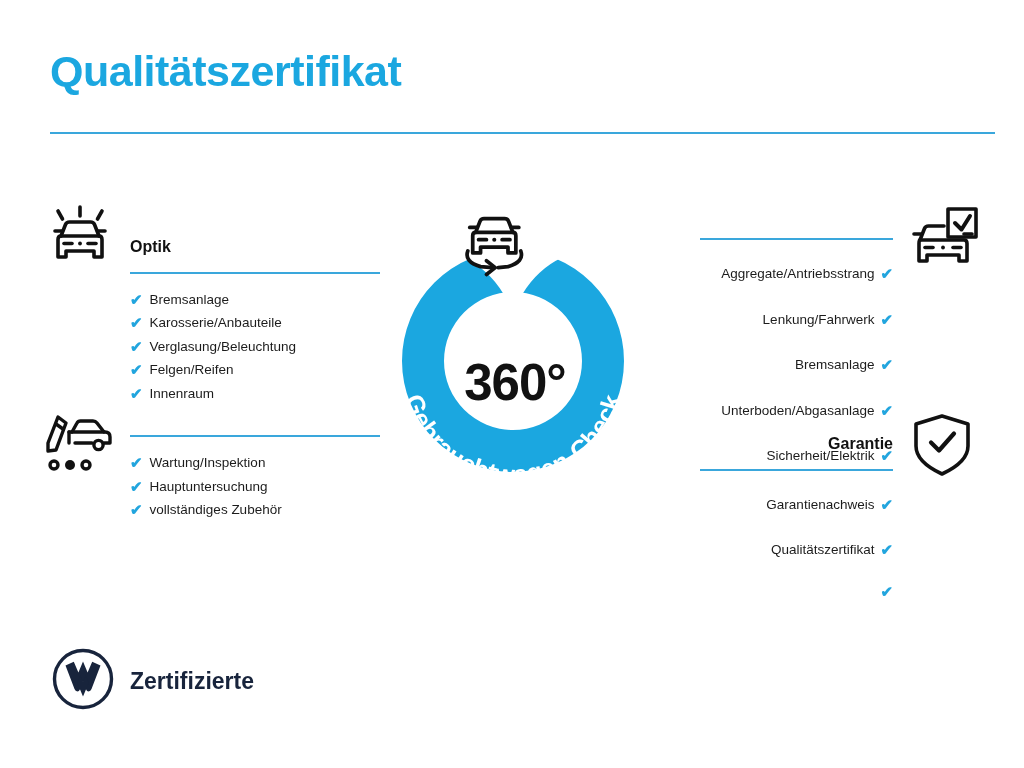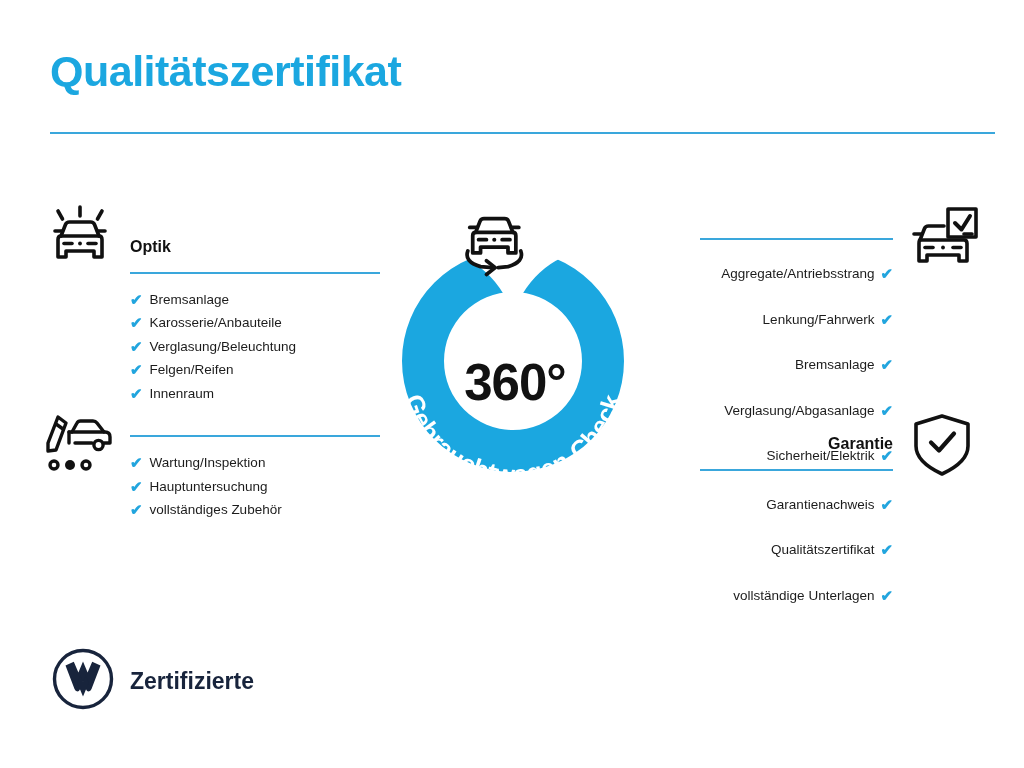--- a/index.html
+++ b/index.html
@@ -294,21 +294,21 @@
       </li>
     <li>
         <span>Lenkung/Fahrwerk</span>
         <span class="chk">✔</span>
       </li>
     <li>
         <span>Bremsanlage</span>
         <span class="chk">✔</span>
       </li>
     <li>
-        <span>Verglasung/Abgasanlage</span>
+        <span>Unterboden/Abgasanlage</span>
         <span class="chk">✔</span>
       </li>
     <li>
         <span>Sicherheit/Elektrik</span>
         <span class="chk">✔</span>
       </li>
   </ul>
 </div>
 
 <div class="section sec-garantie align-right">
@@ -317,21 +317,20 @@
   <ul class="sec-list">
     <li>
         <span>Garantienachweis</span>
         <span class="chk">✔</span>
       </li>
     <li>
         <span>Qualitätszertifikat</span>
         <span class="chk">✔</span>
       </li>
     <li>
-        <span>vollständige Unterlagen</span>
         <span class="chk">✔</span>
       </li>
   </ul>
 </div>
 
 <div id="footer">
   <div>
     <svg width="62" height="62" viewBox="0 0 62 62" fill="none">
       <circle cx="31" cy="31" r="28.5" stroke="#18243c" stroke-width="3.4"></circle>
       <path d="M31 13.5 L35.6 24.5 L40.2 13.8

